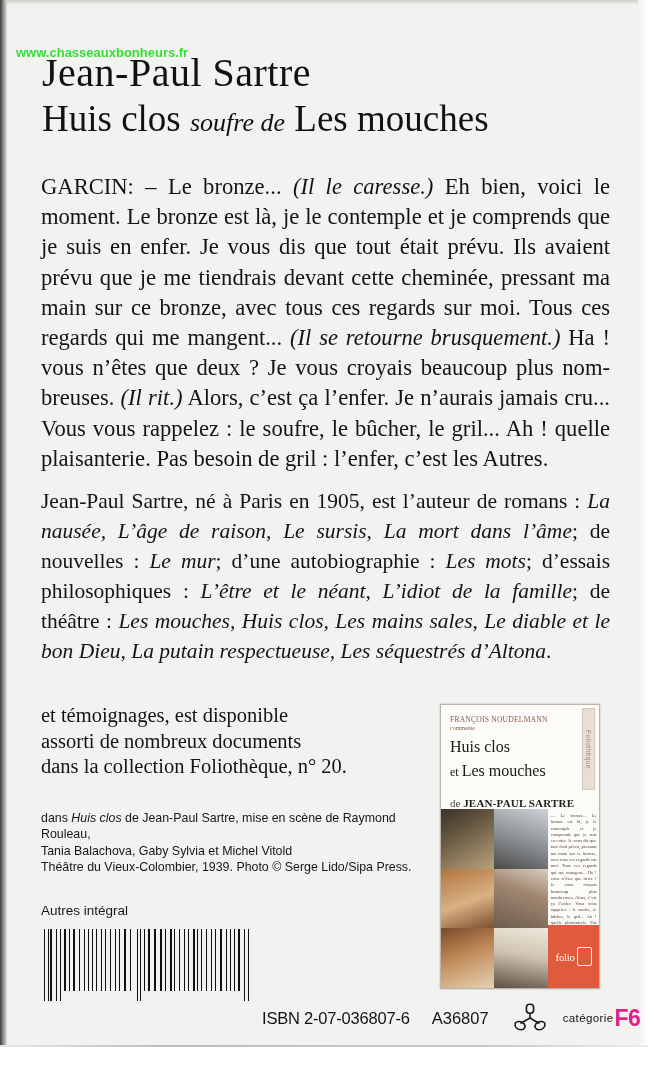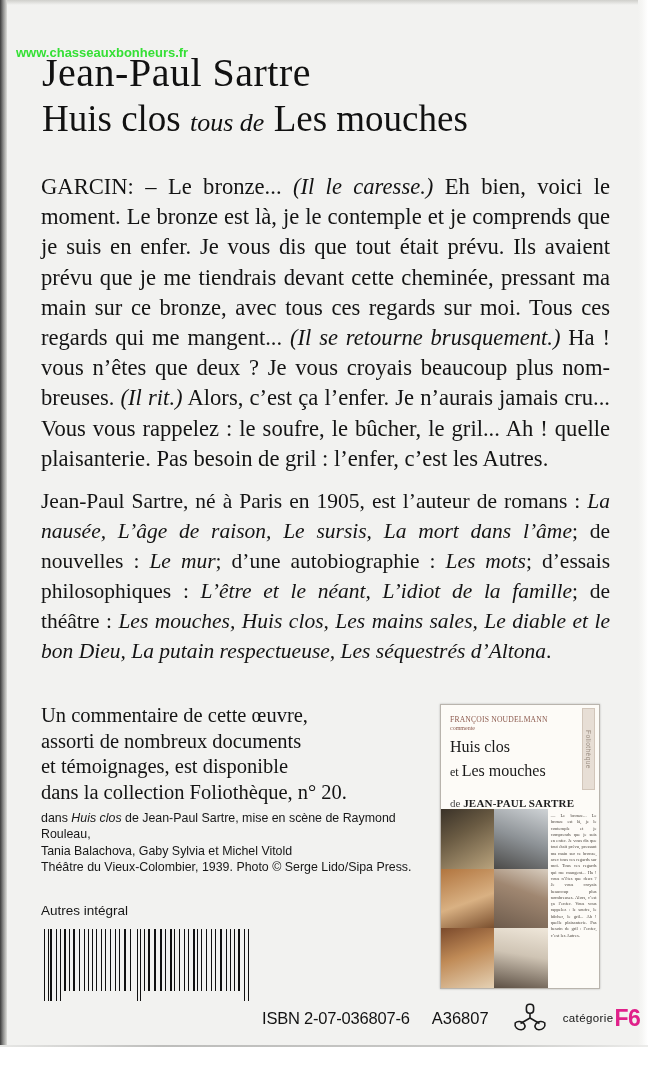--- a/index.html
+++ b/index.html
@@ -344,31 +344,30 @@
   <div class="edge-top"></div>
   <div class="edge-left"></div>
   <div class="edge-right"></div>
   <div class="edge-bottom"></div>
   <div class="edge-bottom-line"></div>
 
   <div class="watermark">www.chasseauxbonheurs.fr</div>
 
   <div class="titleblock">
     <div class="author">Jean-Paul Sartre</div>
-    <div class="booktitle"><span>Huis clos</span> <span class="suivi">tous de</span> <span>Les mouches</span></div>
+    <div class="booktitle"><span>Huis clos</span> <span class="suivi">soufre de</span> <span>Les mouches</span></div>
   </div>
 
   <div class="quote"><span>GARCIN: – Le bronze... </span><i>(Il le caresse.)</i><span> Eh bien, voici le moment. Le bronze est là, je le contemple et je comprends que je suis en enfer. Je vous dis que tout était prévu. Ils avaient prévu que je me tiendrais devant cette cheminée, pressant ma main sur ce bronze, avec tous ces regards sur moi. Tous ces regards qui me mangent... </span><i>(Il se retourne brusquement.)</i><span> Ha ! vous n’êtes que deux ? Je vous croyais beaucoup plus nom-breuses. </span><i>(Il rit.)</i><span> Alors, c’est ça l’enfer. Je n’aurais jamais cru... Vous vous rappelez : le soufre, le bûcher, le gril... Ah ! quelle plaisanterie. Pas besoin de gril : l’enfer, c’est les Autres.</span></div>
 
   <div class="bio"><span>Jean-Paul Sartre, né à Paris en 1905, est l’auteur de romans : </span><i>La nausée, L’âge de raison, Le sursis, La mort dans l’âme</i><span>; de nouvelles : </span><i>Le mur</i><span>; d’une autobiographie : </span><i>Les mots</i><span>; d’essais philosophiques : </span><i>L’être et le néant, L’idiot de la famille</i><span>; de théâtre : </span><i>Les mouches, Huis clos, Les mains sales, Le diable et le bon Dieu, La putain respectueuse, Les séquestrés d’Altona</i><span>.</span></div>
 
   <div class="commentary">
-    <div>Un commentaire de cette œuvre,</div>
+    <div>et témoignages, est disponible</div>
     <div>assorti de nombreux documents</div>
-    <div>et témoignages, est disponible</div>
     <div>dans la collection Foliothèque, n° 20.</div>
   </div>
 
   <div class="credits">
     <div><span>dans </span><i>Huis clos</i><span> de Jean-Paul Sartre, mise en scène de Raymond Rouleau,</span></div>
     <div>Tania Balachova, Gaby Sylvia et Michel Vitold</div>
     <div>Théâtre du Vieux-Colombier, 1939. Photo © Serge Lido/Sipa Press.</div>
   </div>
 
   <div class="texte-integral">Autres intégral</div>
@@ -499,17 +498,21 @@
       <div class="collage">
         <div class="cell c1"></div>
         <div class="cell c2"></div>
         <div class="cell c3"></div>
         <div class="cell c4"></div>
         <div class="cell c5"></div>
         <div class="cell c6"></div>
       </div>
       <div class="thumb-right">
         <div class="thumb-quote">— Le bronze... Le bronze est là, je le contemple et je comprends que je suis en enfer. Je vous dis que tout était prévu, pressant ma main sur ce bronze, avec tous ces regards sur moi. Tous ces regards qui me mangent... Ha ! vous n’êtes que deux ? Je vous croyais beaucoup plus nombreuses. Alors, c’est ça l’enfer. Vous vous rappelez : le soufre, le bûcher, le gril... Ah ! quelle plaisanterie. Pas besoin de gril : l’enfer, c’est les Autres.</div>
+        <div class="folio-block">
+          <span class="folio-word">folio</span>
+            <span class="folio-o"></span>
+        </div>
       </div>
     </div>
   </div>
 
 </div>
 
 </body></html>

